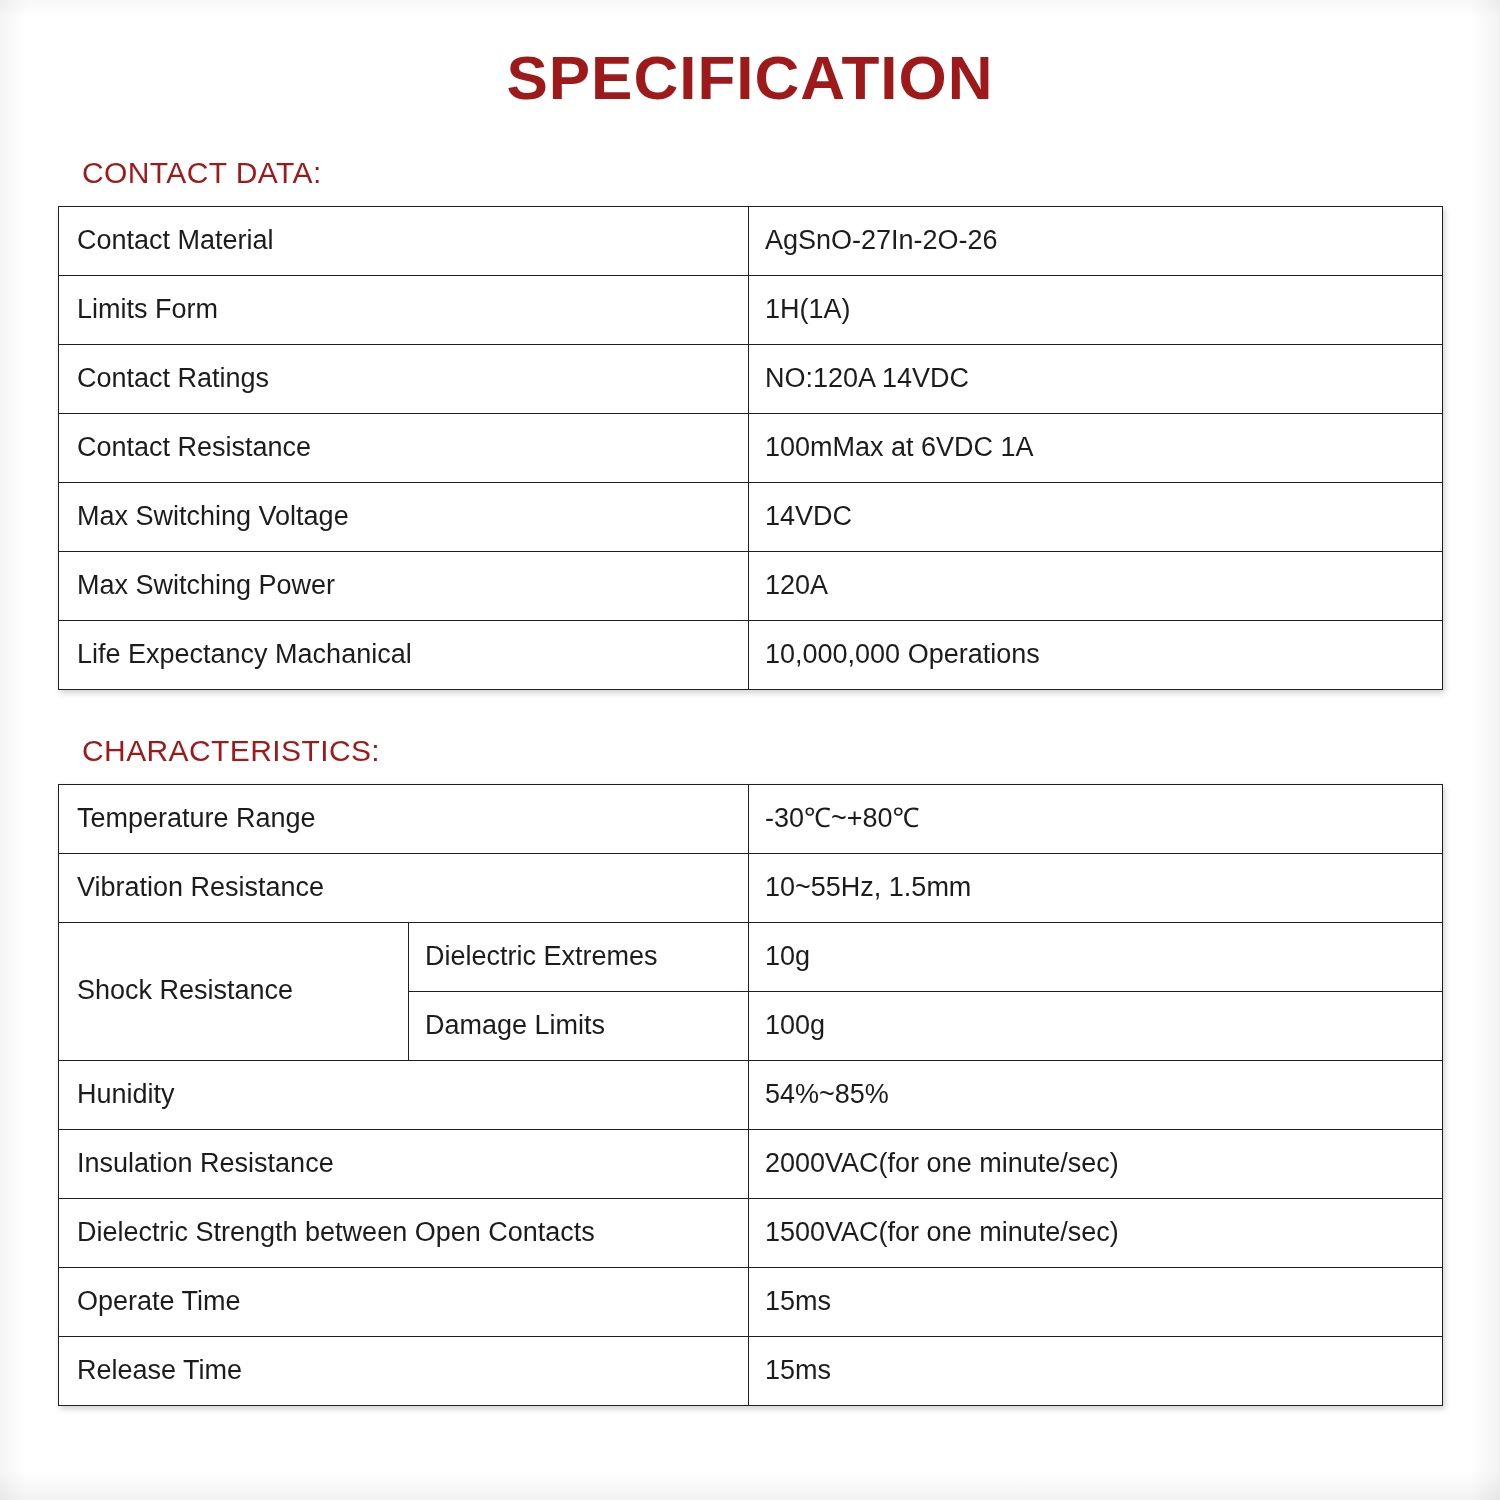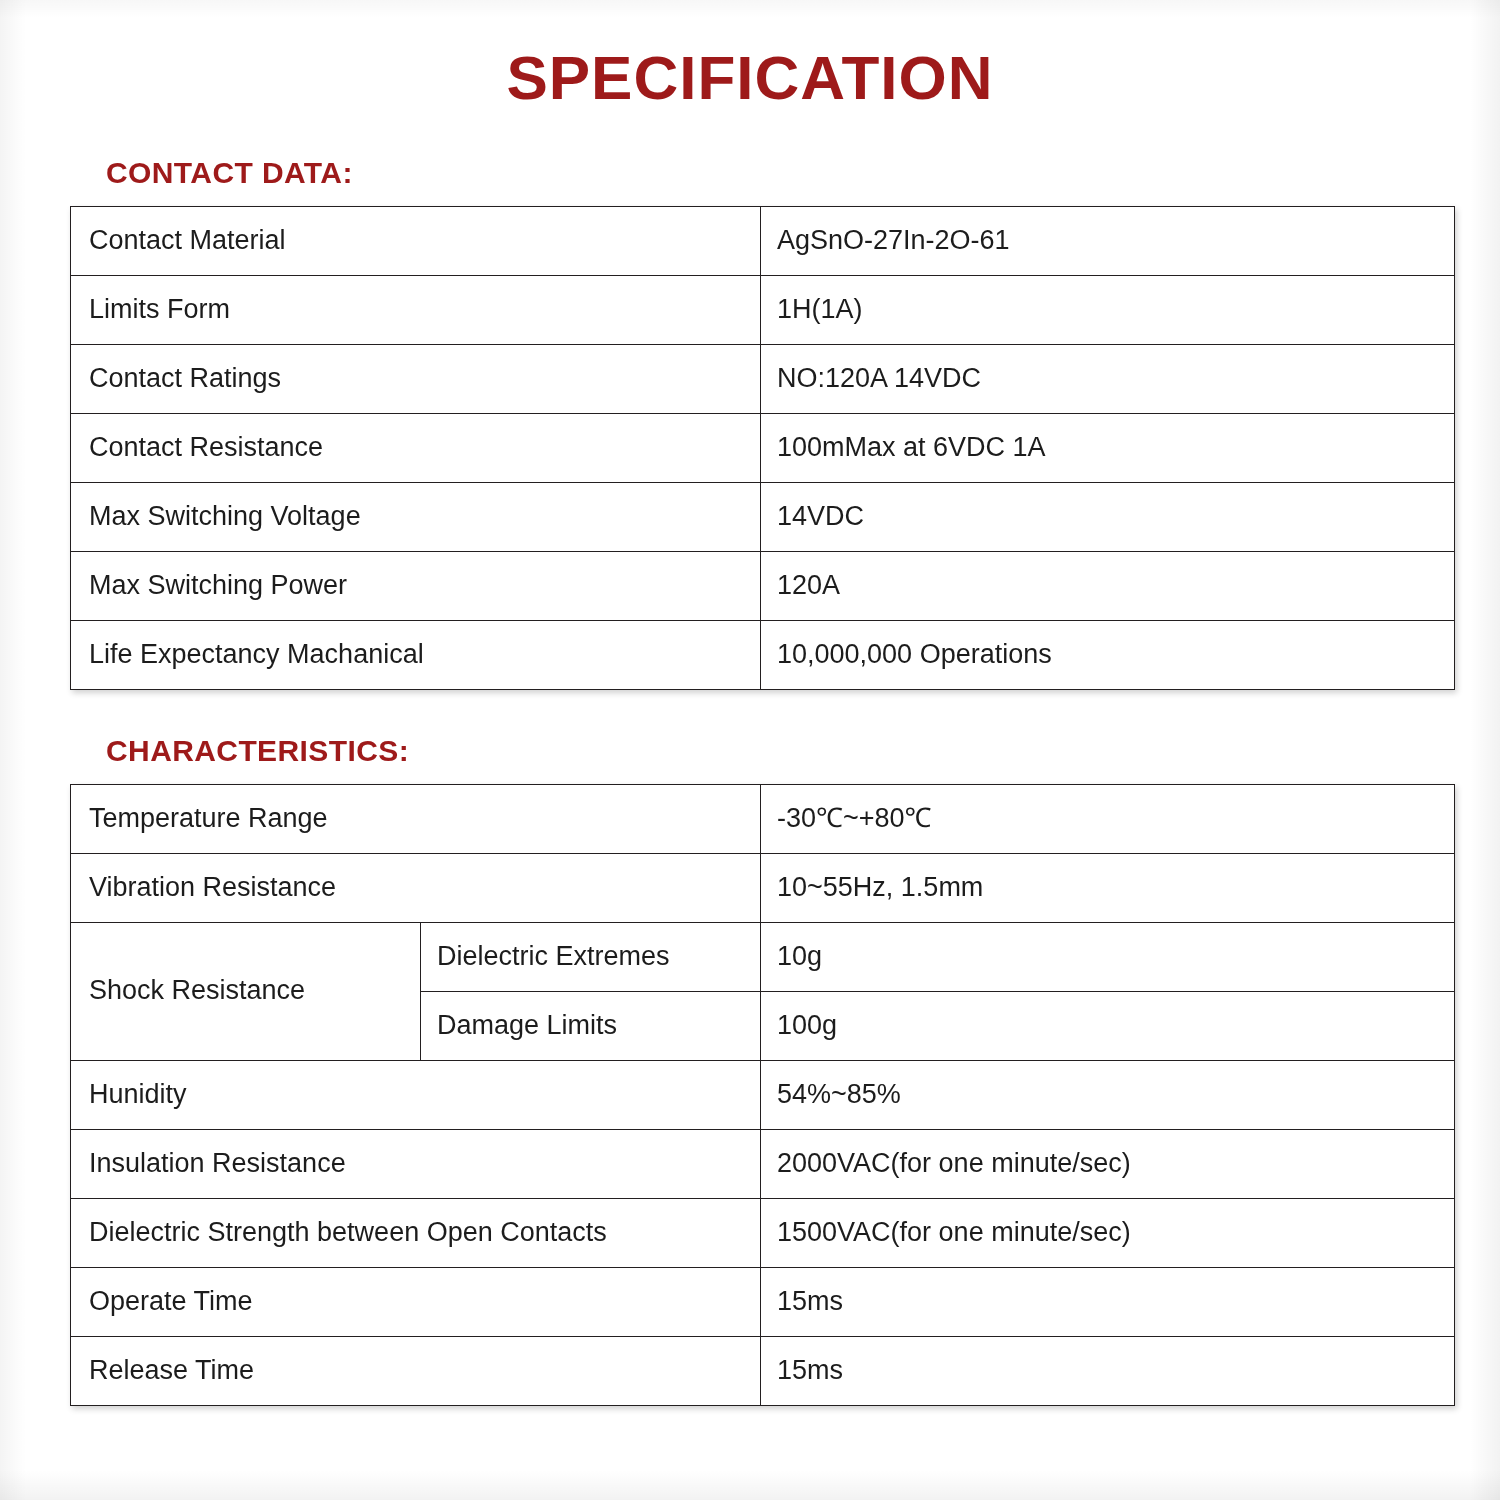--- a/index.html
+++ b/index.html
@@ -34,29 +34,29 @@
     text-align: center;
     color: #9e1a1a;
     font-weight: bold;
     font-size: 62px;
     letter-spacing: 1px;
     margin: 44px 0 0 0;
     line-height: 1.1;
   }
   .section-heading {
     color: #9e1a1a;
-    font-weight: bold;
+    font-weight: normal;
     font-size: 30px;
     letter-spacing: 0.4px;
-    margin: 44px 0 16px 48px;
+    margin: 44px 0 16px 24px;
   }
   table.spec {
     border-collapse: collapse;
     width: 1384px;
-    margin-left: 12px;
+    margin-left: 0px;
     table-layout: fixed;
     box-shadow: 2px 3px 6px rgba(0,0,0,0.18);
     background: #fff;
   }
   table.spec td {
     border: 1.5px solid #231f20;
     font-size: 27px;
     color: #1c1c1c;
     padding: 10px 16px 12px 16px;
     line-height: 1.2;
@@ -83,21 +83,21 @@
     <h2 class="section-heading">CONTACT DATA:</h2>
 
     <table class="spec" id="contact-data-table">
       <colgroup>
         <col class="col-label">
         <col class="col-value">
       </colgroup>
       <tbody>
         <tr>
           <td class="label">Contact Material</td>
-          <td class="value">AgSnO-27In-2O-61</td>
+          <td class="value">AgSnO-27In-2O-26</td>
         </tr>
         <tr>
           <td class="label">Limits Form</td>
           <td class="value">1H(1A)</td>
         </tr>
         <tr>
           <td class="label">Contact Ratings</td>
           <td class="value">NO:120A 14VDC</td>
         </tr>
         <tr>

